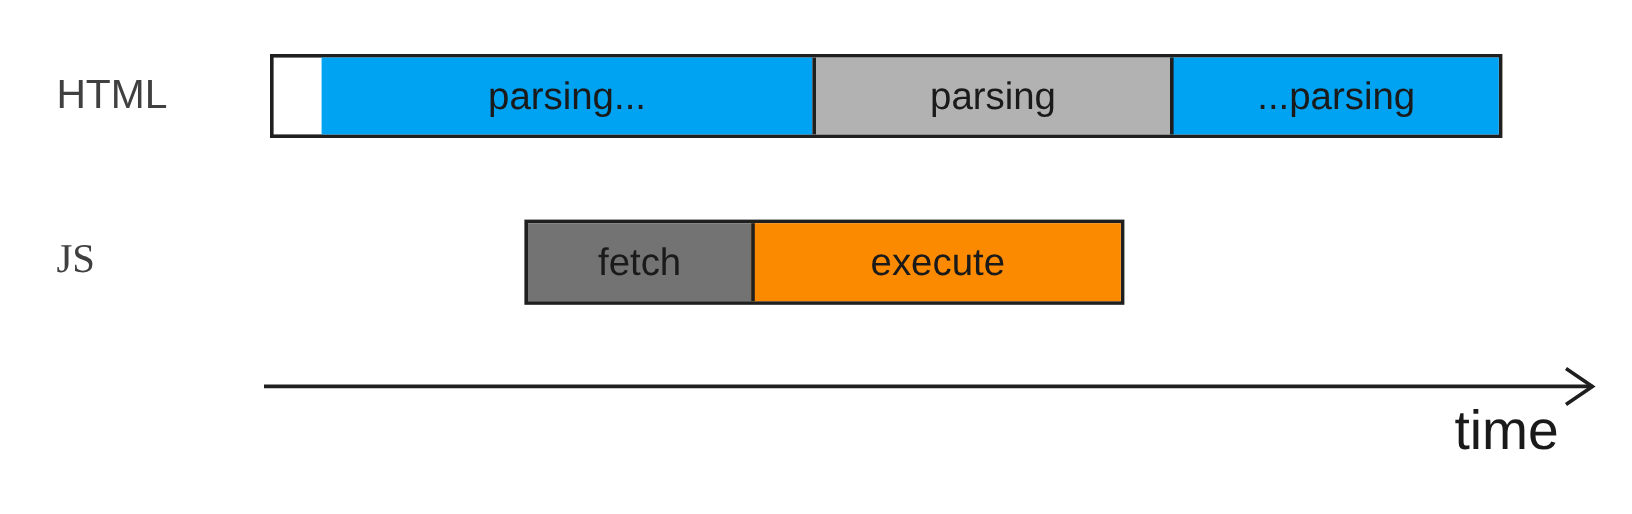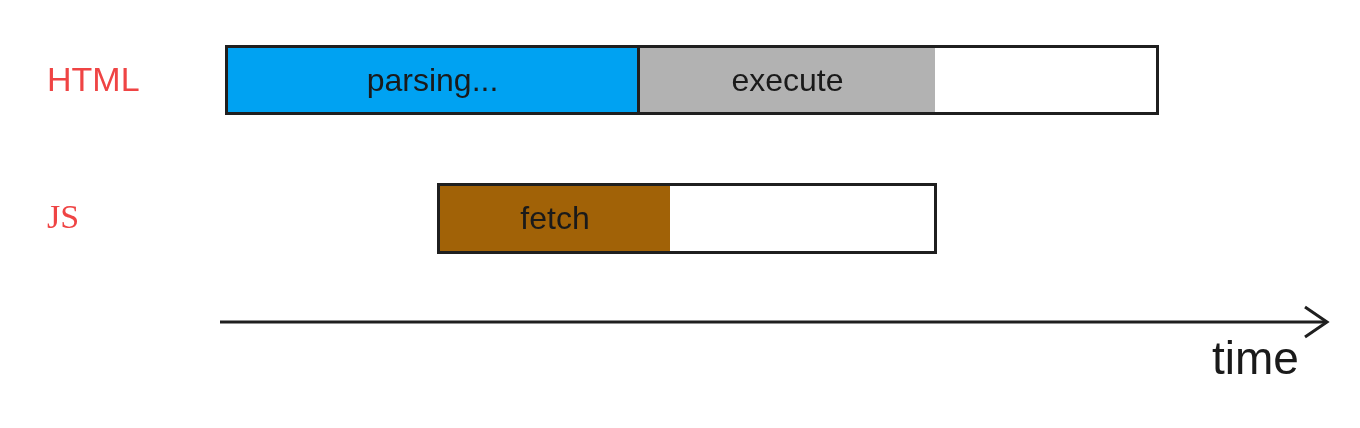--- a/index.html
+++ b/index.html
@@ -13,52 +13,52 @@
     height: 428px;
     background: #ffffff;
     font-family: "Liberation Sans", "DejaVu Sans", sans-serif;
     color: #1a1a1a;
     overflow: hidden;
   }
   .row-label {
     position: absolute;
     font-size: 34px;
     line-height: 34px;
-    color: #ef4444;
+    color: #404040;
     white-space: nowrap;
   }
   .row-label.html { left: 47px; top: 62px; }
   .row-label.js   { left: 47px; top: 200px; font-family: Liberation Serif, serif; }
 
   .bar {
     position: absolute;
     display: flex;
     box-sizing: border-box;
     border: 3px solid #1f1f1f;
   }
-  .bar.html-bar { left: 225px; top: 45px; width: 934px; height: 70px; }
+  .bar.html-bar { left: 225px; top: 45px; width: 1027px; height: 70px; padding-left: 40px; }
   .bar.js-bar   { left: 437px; top: 183px; width: 500px; height: 71px; }
 
   .seg {
     box-sizing: border-box;
     display: flex;
     align-items: center;
     justify-content: center;
     font-size: 32px;
     color: #1a1a1a;
     border-left: 3px solid #1f1f1f;
     white-space: nowrap;
     overflow: hidden;
   }
   .seg:first-child { border-left: none; }
 
   .seg.parsing-start  { width: 409px; background: #00a2f2; }
   .seg.blocked        { width: 298px; background: #b2b2b2; }
   .seg.parsing-resume { flex: 1;      background: #00a2f2; }
-  .seg.fetch          { width: 230px; background: #a16207; }
+  .seg.fetch          { width: 186px; background: #737373; }
   .seg.execute        { flex: 1;      background: #fc8a01; }
 
   .axis-svg {
     position: absolute;
     left: 215px;
     top: 300px;
     width: 1130px;
     height: 50px;
     display: block;
   }
@@ -74,27 +74,29 @@
 </style>
 </head>
 <body>
 
 <div class="stage">
 
   <div class="row-label html">HTML</div>
 
   <div class="bar html-bar">
     <div class="seg parsing-start">parsing...</div>
-    <div class="seg blocked">execute</div>
+    <div class="seg blocked">parsing</div>
+    <div class="seg parsing-resume">...parsing</div>
   </div>
 
   <div class="row-label js">JS</div>
 
   <div class="bar js-bar">
     <div class="seg fetch">fetch</div>
+    <div class="seg execute">execute</div>
   </div>
 
   <svg class="axis-svg" viewBox="0 0 1130 50" aria-hidden="true">
     <line x1="5" y1="22" x2="1112" y2="22" stroke="#1f1f1f" stroke-width="3" fill="none"></line>
     <polyline points="1090,7 1112,22 1090,37" stroke="#1f1f1f" stroke-width="3" fill="none" stroke-linecap="butt" stroke-linejoin="miter"></polyline>
   </svg>
 
   <div class="axis-label">time</div>
 
 </div>

